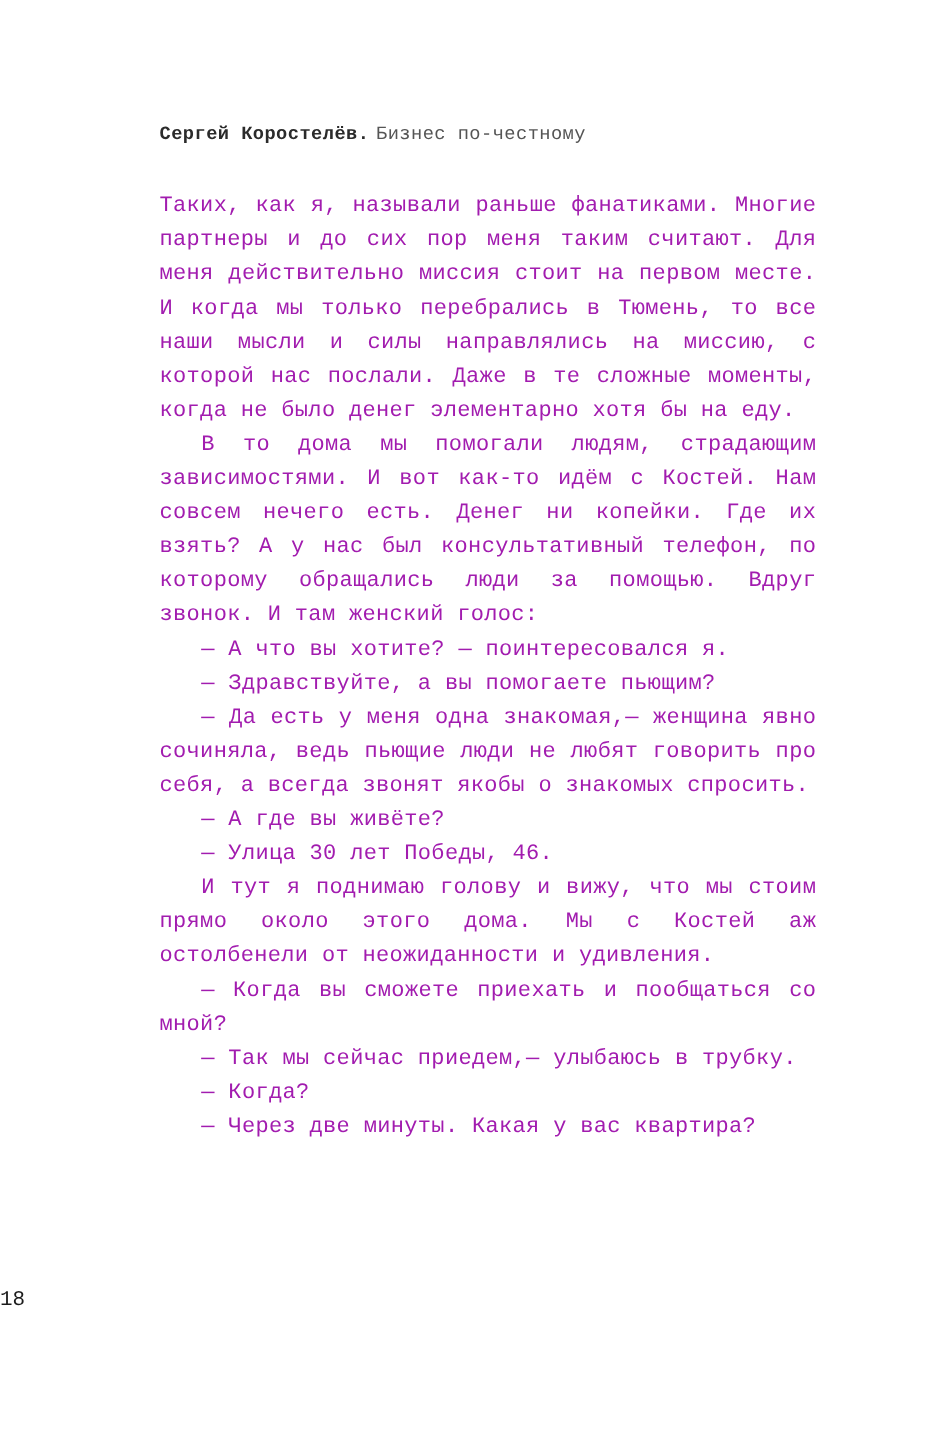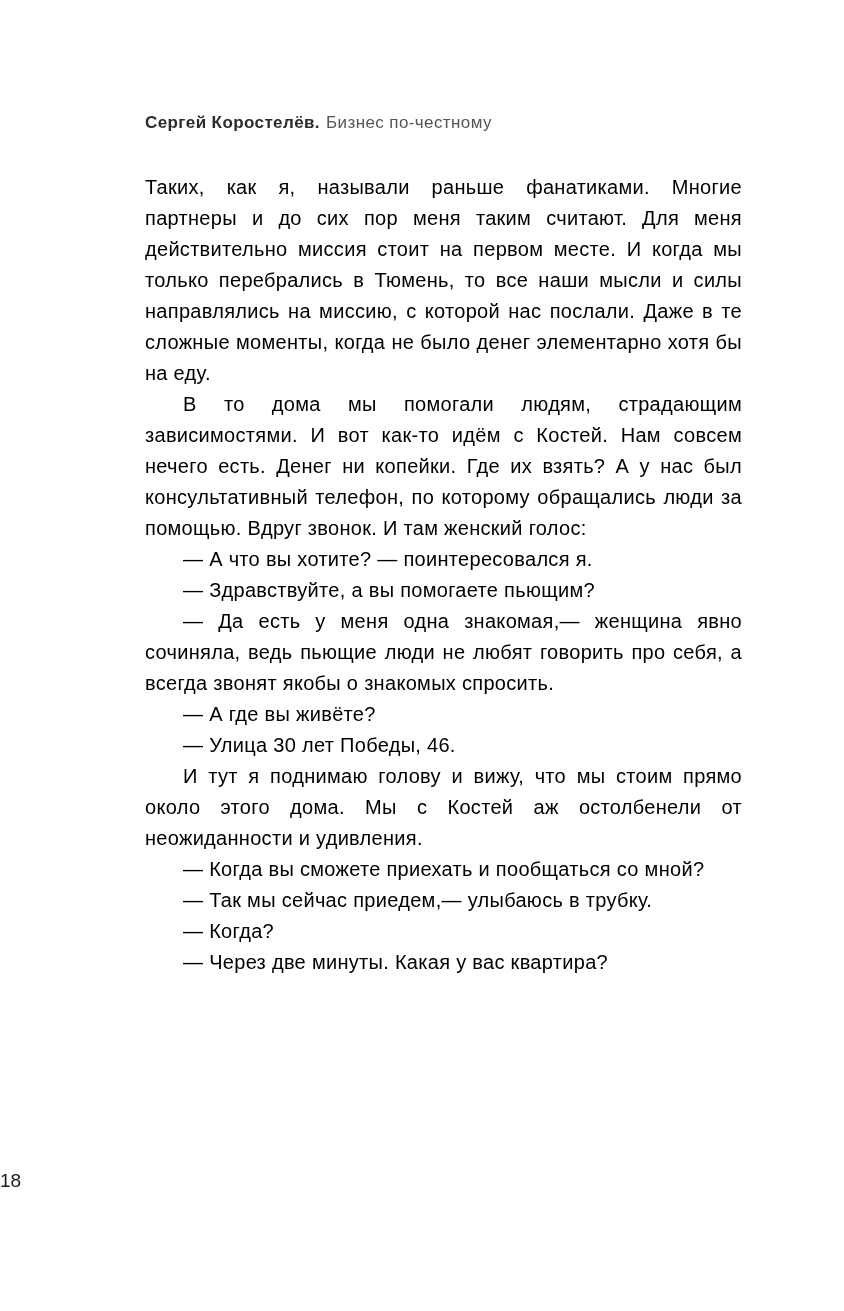--- a/index.html
+++ b/index.html
@@ -7,21 +7,21 @@
       padding: 0;
       background: #ffffff;
     }
     .page {
       position: relative;
       width: 844px;
       height: 1311px;
       margin: 0 auto;
       background: #ffffff;
       color: #1c1c1c;
-      font-family: Liberation Sans, sans-serif;
+      font-family: Liberation Mono, monospace;
       overflow: hidden;
     }
     .running-header {
       position: absolute;
       top: 112px;
       left: 145px;
       width: 597px;
       font-size: 17px;
       line-height: 22px;
       letter-spacing: 0.4px;
@@ -42,21 +42,21 @@
       left: 145px;
       width: 597px;
     }
     .page-body p.para {
       margin: 0;
       padding: 0;
       font-size: 20px;
       line-height: 31px;
       letter-spacing: 0.3px;
       text-align: justify;
-      color: #000000;
+      color: #a21caf;
     }
     .page-body p.para.indent {
       text-indent: 38px;
     }
     .page-footer {
       position: absolute;
       top: 1170px;
       left: 0;
       width: 100%;
       font-size: 19px;

